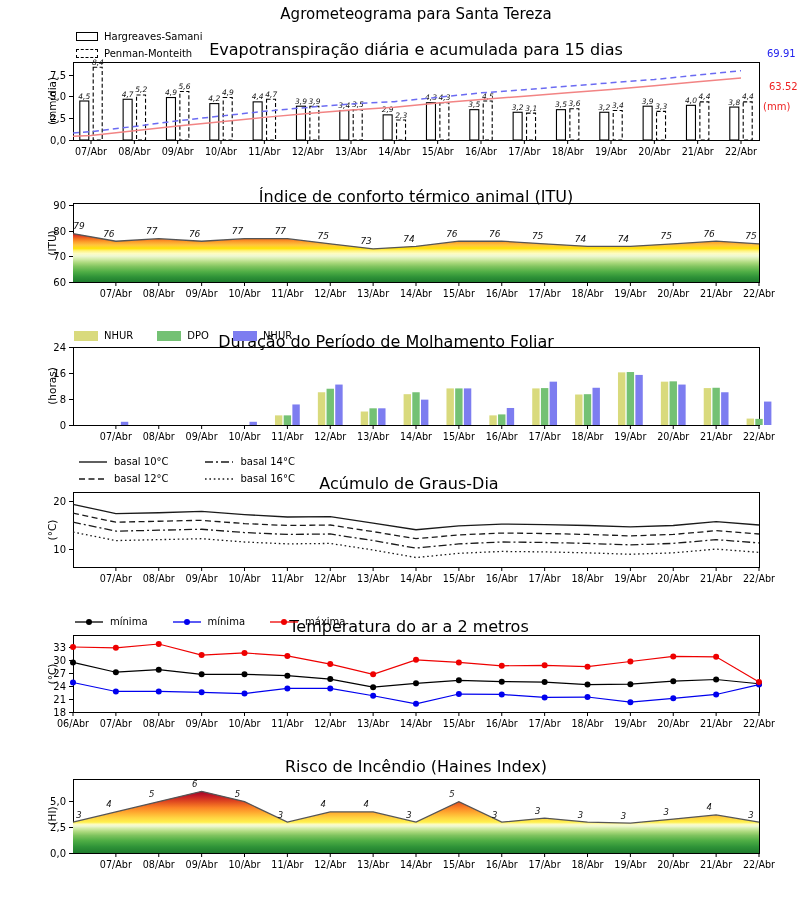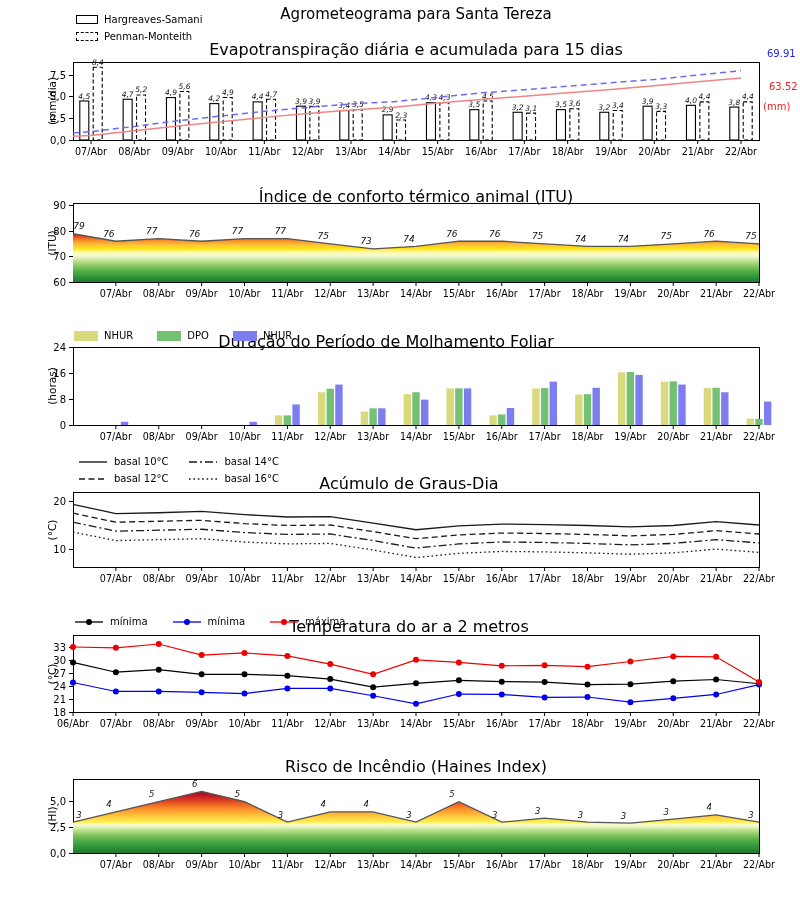--- a/index.html
+++ b/index.html
@@ -34,21 +34,21 @@
 
   
   <div class="ylab" style="top:101px">(mm/dia)</div>
   <div class="ylab" style="top:243px">(ITU)</div>
   <div class="ylab" style="top:386px">(horas)</div>
   <div class="ylab" style="top:530px">(°C)</div>
   <div class="ylab" style="top:674px">(°C)</div>
   <div class="ylab" style="top:816px">(HI)</div>
 
   
-  <div class="legend" style="left:60px;top:13px;flex-direction:column;gap:4px">
+  <div class="legend" style="left:60px;top:30px;flex-direction:column;gap:4px">
     <div class="lrow">
       <span class="sw" style="border-style: solid;"></span>
       <span class="ltext">Hargreaves-Samani</span>
     </div>
     <div class="lrow">
       <span class="sw" style="border-style: dashed;"></span>
       <span class="ltext">Penman-Monteith</span>
     </div>
   </div>
 
@@ -67,21 +67,21 @@
       <span class="swf" style="background: rgb(116, 193, 116);"></span>
       <span class="ltext">DPO</span>
     </div>
     <div class="lrow">
       <span class="swf" style="background: rgb(125, 125, 240);"></span>
       <span class="ltext">NHUR</span>
     </div>
   </div>
 
   
-  <div class="legend" style="left:62px;top:455px;gap:20px">
+  <div class="legend" style="left:62px;top:455px;gap:36px">
     <div class="lcol">
       <div class="lrow">
         <svg class="lsamp" width="30" height="10">
             <line x1="1" y1="5" x2="29" y2="5" stroke="#1a1a1a" stroke-width="1.4"></line>
           </svg>
         <span class="ltext">basal 10°C</span>
       </div>
       <div class="lrow">
         <svg class="lsamp" width="30" height="10">
             <line x1="1" y1="5" x2="29" y2="5" stroke="#1a1a1a" stroke-width="1.4" stroke-dasharray="6 3.5"></line>

